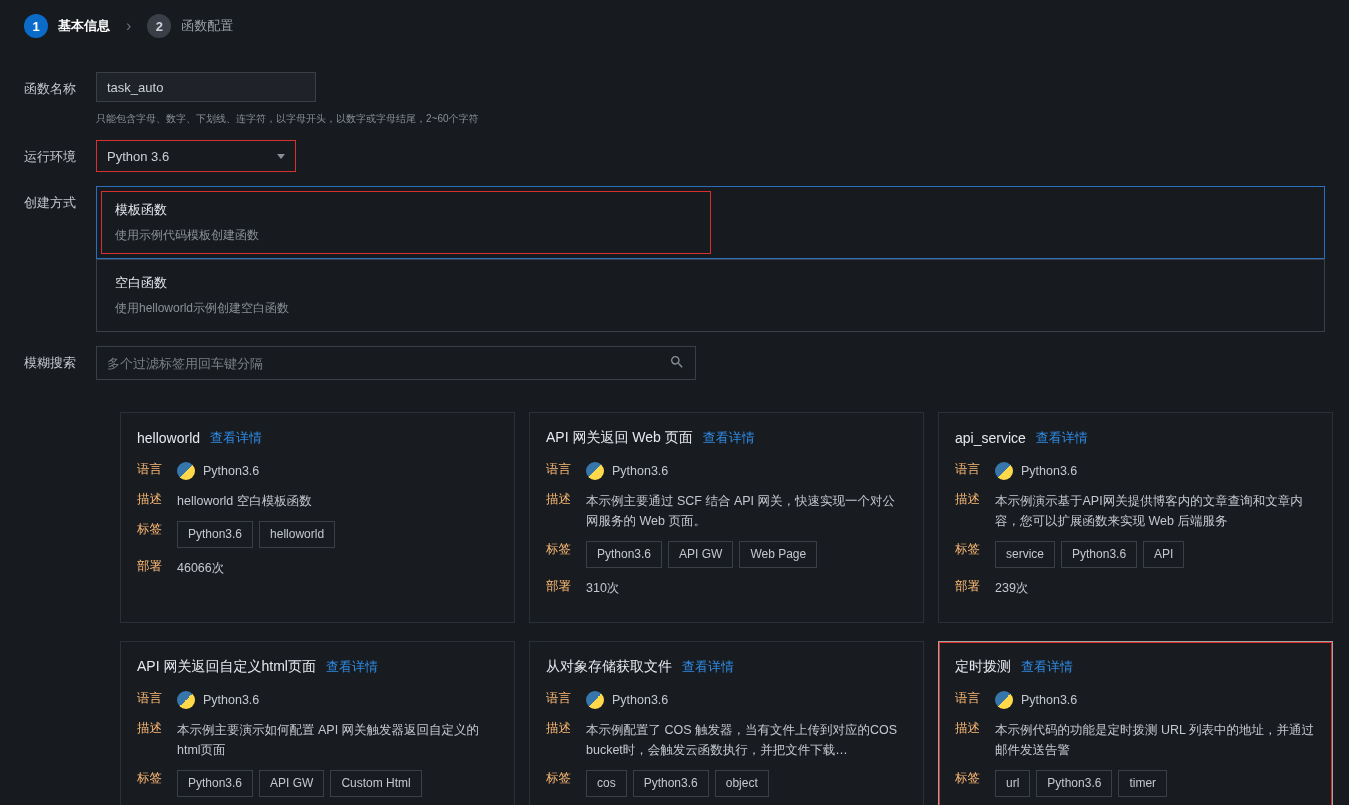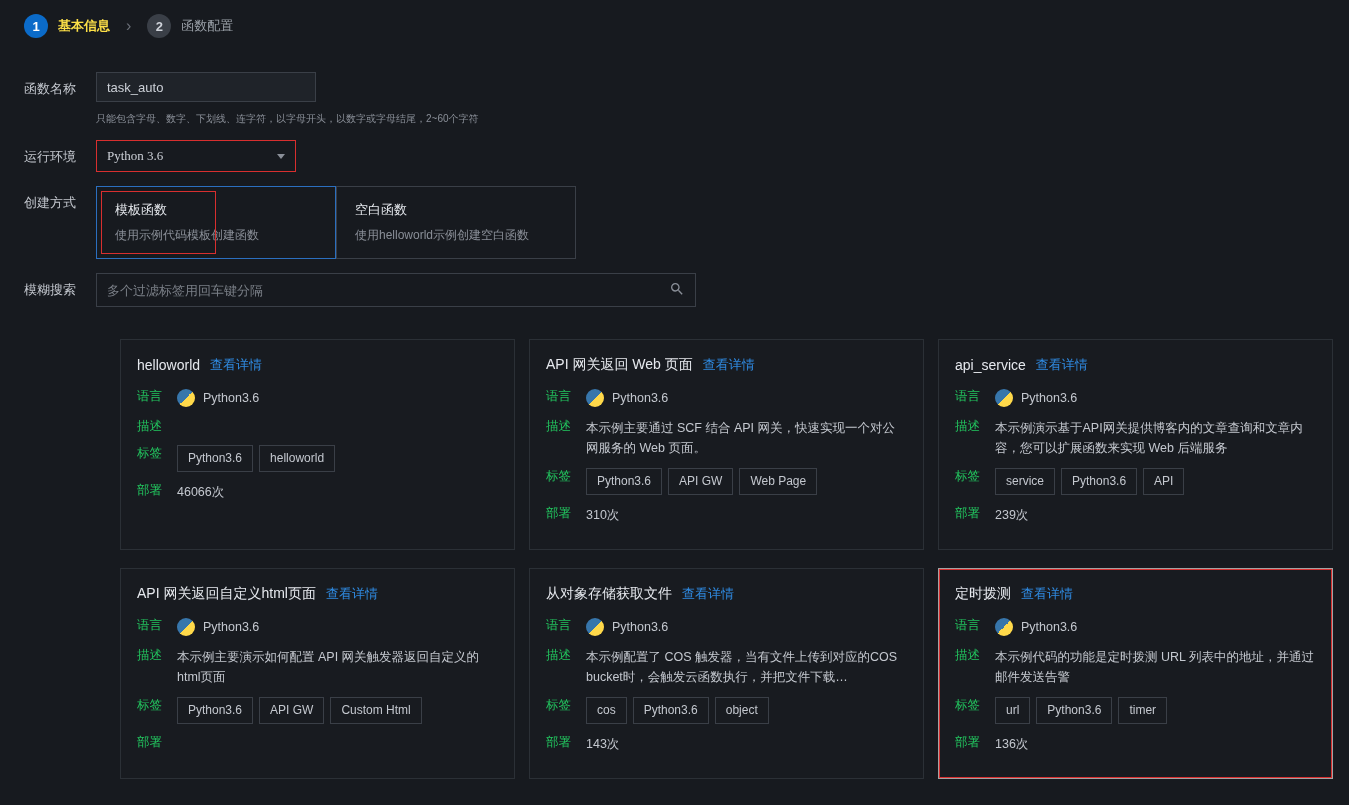--- a/index.html
+++ b/index.html
@@ -23,43 +23,43 @@
     align-items: center;
     gap: 10px;
   }
   .step-num {
     width: 24px; height: 24px; border-radius: 50%;
     display: flex; align-items: center; justify-content: center;
     font-size: 13px; font-weight: 600;
   }
   .step-num.active { background: #0b6bc9; color: #fff; }
   .step-num.inactive { background: #3a3f47; color: #cfd3da; }
-  .step-label.active { color: #fde047; font-weight: 600; }
+  .step-label.active { color: #ffffff; font-weight: 600; }
   .step-label.inactive { color: #9aa0a8; }
   .chevron { color: #6a6f77; font-size: 16px; padding: 0 6px; }
 
   .form-section { padding: 8px 24px; }
   .row { display: flex; align-items: flex-start; margin: 14px 0; }
   .row-label { width: 72px; color: #c4c8cf; padding-top: 8px; font-size: 13px; }
   .row-body { flex: 1; }
 
   .text-input {
     background: #1f2329; border: 1px solid #3a3f47; color: #ccd0d7;
     height: 30px; width: 220px; padding: 0 10px; font-size: 13px;
   }
   .hint { color: #8a8f98; margin-top: 10px; font-size: 10px; }
 
   .select {
     width: 200px; height: 32px; border: 1px solid #d82f2f;
     display: flex; align-items: center; justify-content: space-between;
-    padding: 0 10px; color: #ccd0d7; font-family: Liberation Serif, serif;
+    padding: 0 10px; color: #ccd0d7;
   }
   .caret { width: 0; height: 0; border-left: 4px solid transparent; border-right: 4px solid transparent; border-top: 5px solid #8a8f98; }
 
-  .method-options { display: flex; }
+  .method-options { display: flex; flex-direction: column; }
   .method-card {
     border: 1px solid #3a3f47; padding: 14px 18px; min-width: 240px;
   }
   .method-card.first { border-right: none; }
   .method-card.selected { border: 1px solid #2b6fbf; position: relative; }
   .method-card.selected::after {
     content: ""; position: absolute; left: 4px; top: 4px; right: 50%; bottom: 4px;
     border: 1px solid #d82f2f; pointer-events: none;
   }
   .method-title { color: #e6e9ee; font-size: 13px; margin-bottom: 8px; }
@@ -81,21 +81,21 @@
   }
   .card {
     border: 1px solid #2b3036; padding: 16px 16px 14px;
     background: #181b20;
   }
   .card.selected { border: 1px solid #a3a3a3; outline: 1px solid #d82f2f; outline-offset: -2px; }
   .card-title-row { display: flex; align-items: center; gap: 10px; margin-bottom: 14px; }
   .card-title { color: #e6e9ee; font-size: 14px; }
   .view-link { color: #2f8ae0; font-size: 13px; cursor: pointer; }
   .kv { display: flex; align-items: flex-start; margin: 10px 0; font-size: 12.5px; }
-  .kv-label { width: 40px; color: #22c55e; }
+  .kv-label { width: 40px; color: #fdba74; }
   .kv-val { color: #c4c8cf; flex: 1; line-height: 1.6; }
   .lang-pill { display: flex; align-items: center; gap: 8px; }
   .lang-icon {
     width: 18px; height: 18px; border-radius: 50%;
     background: linear-gradient(135deg, #3776ab 0 50%, #ffd94a 50% 100%);
     display: inline-block;
   }
   .tag {
     border: 1px solid #3a3f47; color: #c4c8cf;
     padding: 3px 10px; font-size: 12px; margin-right: 6px; display: inline-block;
@@ -174,20 +174,21 @@
         </div>
         <div class="kv">
           <div class="kv-label">语言</div>
           <div class="kv-val lang-pill">
             <span class="lang-icon"></span>
             <span>Python3.6</span>
           </div>
         </div>
         <div class="kv">
           <div class="kv-label">描述</div>
+          <div class="kv-val">helloworld 空白模板函数</div>
         </div>
         <div class="kv">
           <div class="kv-label">标签</div>
           <div class="kv-val"><span class="tag">Python3.6</span><span class="tag">helloworld</span></div>
         </div>
         <div class="kv">
           <div class="kv-label">部署</div>
           <div class="kv-val">46066次</div>
         </div>
       </div>

